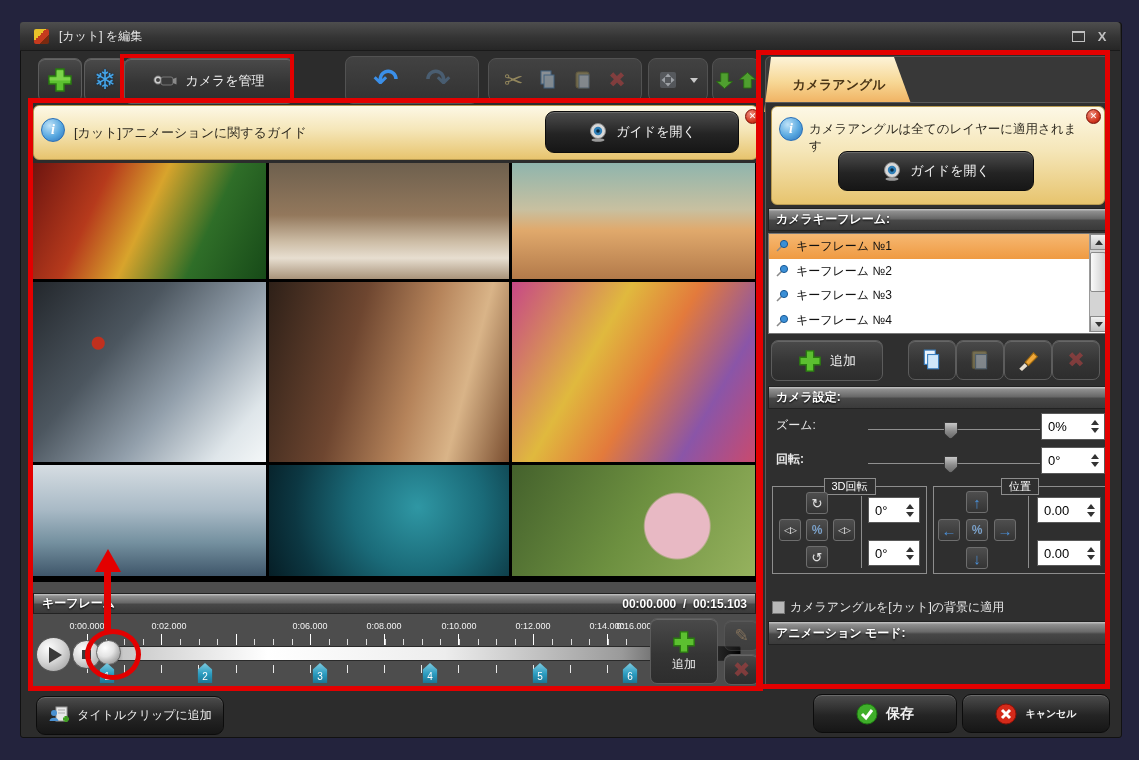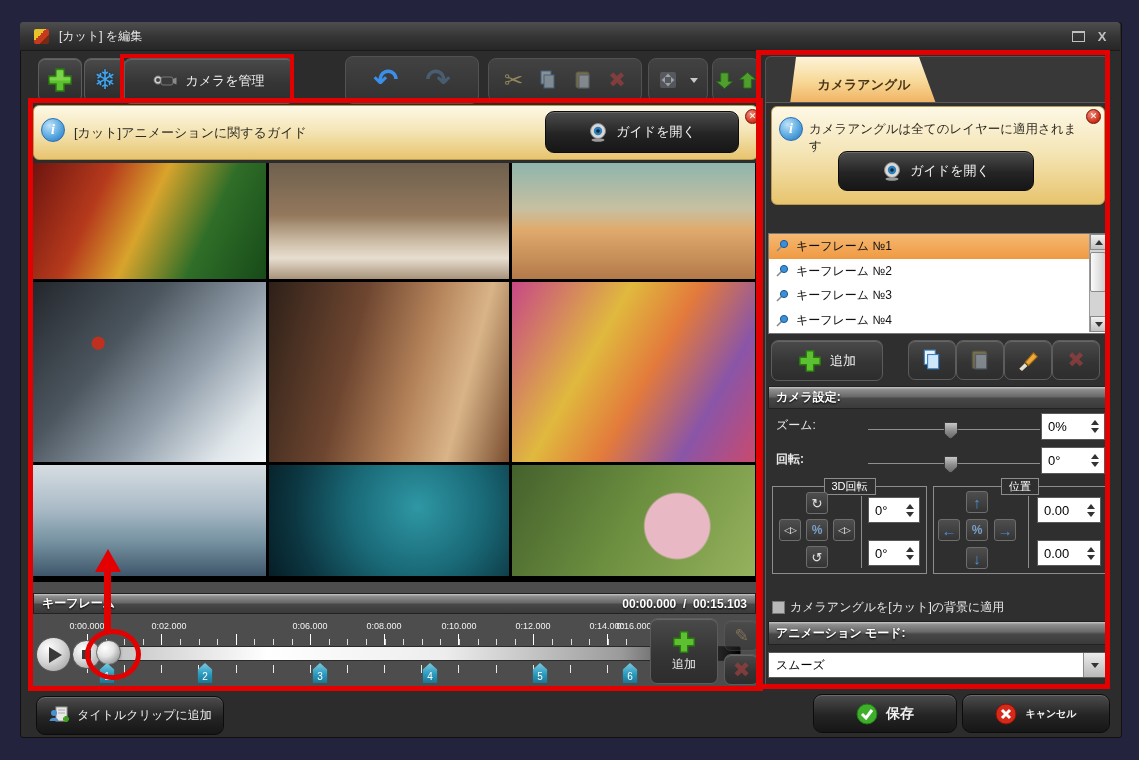--- a/index.html
+++ b/index.html
@@ -101,21 +101,21 @@
   .marker{position:absolute;top:0;width:15px;height:20px;transform:translateX(-50%);
     clip-path:polygon(50% 0,100% 34%,100% 100%,0 100%,0 34%);
     background:linear-gradient(180deg,#7ecbe0,#2b9cc0 55%,#1a7694);
     color:#fff;font-size:10px;display:flex;align-items:flex-end;justify-content:center;padding-bottom:1px;box-sizing:border-box;}
   .btn-tl-add{left:650px;top:618px;width:66px;height:64px;flex-direction:column;gap:2px;color:#f0f0f0;font-size:12px;}
   .btn-tl-edit{left:724px;top:620px;width:33px;height:29px;font-size:17px;color:#c09a6a;}
   .btn-tl-del{left:724px;top:654px;width:33px;height:29px;}
 
   
   .tab-strip{left:765px;top:56px;width:345px;height:46px;background:#383838;border:1px solid #555;border-bottom:none;border-radius:6px 6px 0 0;box-sizing:border-box;}
-  .tab{left:789px;top:57px;width:150px;height:55px;
+  .tab{left:764px;top:57px;width:150px;height:55px;
     background:linear-gradient(180deg,#fdf3d8,#f7d896 45%,#eda24c);
     clip-path:polygon(7px 0,calc(100% - 20px) 0,100% 100%,0 100%);
     color:#4a3516;font-weight:bold;font-size:13px;display:flex;align-items:center;justify-content:center;}
   .panel-body{left:765px;top:102px;width:345px;height:586px;background:#2f2f2f;border:1px solid #5a5a5a;box-sizing:border-box;}
   .banner-side{left:771px;top:106px;width:332px;height:97px;}
   .banner-side-text{left:809px;top:121px;width:272px;font-size:12.5px;color:#2e2a20;}
   .badge2{left:1086px;top:109px;}
   .btn-guide2{left:838px;top:151px;width:194px;height:38px;}
   .hdr-kf{left:768px;top:208px;width:339px;height:23px;padding:0 7px;box-sizing:border-box;}
   .kf-list{left:768px;top:233px;width:339px;height:101px;background:#fff;border:1px solid #777;box-sizing:border-box;display:flex;flex-direction:column;}
@@ -344,20 +344,21 @@
   <div class="abs dark-btn btn-guide2">
     <svg width="20" height="19" viewBox="0 0 20 19">
       <circle cx="10" cy="8" r="7.5" fill="#d8d8d8" stroke="#888"></circle>
       <circle cx="10" cy="8" r="4.2" fill="#2e7fb8"></circle>
         <circle cx="10" cy="8" r="1.8" fill="#0a2a40"></circle>
       <ellipse cx="10" cy="17" rx="6.5" ry="1.8" fill="#9a9a9a"></ellipse>
     </svg>
     <span>ガイドを開く</span>
   </div>
 
+  <div class="abs metal-header hdr-kf">カメラキーフレーム:</div>
   <div class="abs kf-list">
 
   <div class="kf-item selected">
         <svg width="14" height="14" viewBox="0 0 14 14">
           <line x1="2" y1="12" x2="7" y2="7" stroke="#8a8a8a" stroke-width="1.6"></line>
           <circle cx="9" cy="5" r="3.6" fill="#3b8fd6" stroke="#1a5a96"></circle>
         </svg>
         <span>キーフレーム №1</span>
       </div>
       <div class="kf-item">
@@ -503,26 +504,20 @@
     <span class="spin-arrows">
         <i class="tri-u"></i>
         <i class="tri-d"></i>
       </span>
   </div>
 
   <div class="abs checkbox"></div>
   <div class="abs row-label lbl-check">カメラアングルを[カット]の背景に適用</div>
 
   <div class="abs metal-header hdr-anim">アニメーション モード:</div>
-  <div class="abs dropdown">
-    <span>スムーズ</span>
-    <span class="dd-btn">
-        <i class="caret" style="border-top-color:#333;"></i>
-      </span>
-  </div>
 
   <div class="abs dark-btn btn-titleclip">
     <svg width="22" height="20" viewBox="0 0 22 20">
       <rect x="8" y="1" width="11" height="14" fill="#e8e8e8" stroke="#999"></rect>
       <line x1="10" y1="4" x2="17" y2="4" stroke="#aaa"></line>
         <line x1="10" y1="7" x2="17" y2="7" stroke="#aaa"></line>
       <circle cx="6" cy="7" r="3" fill="#4a90d0"></circle>
         <path d="M1.5 15 c0-4.5 9-4.5 9 0 Z" fill="#4a90d0"></path>
       <path d="M15 13 h6 M18 10 v6" stroke="#3fa020" stroke-width="3"></path>
     </svg>

